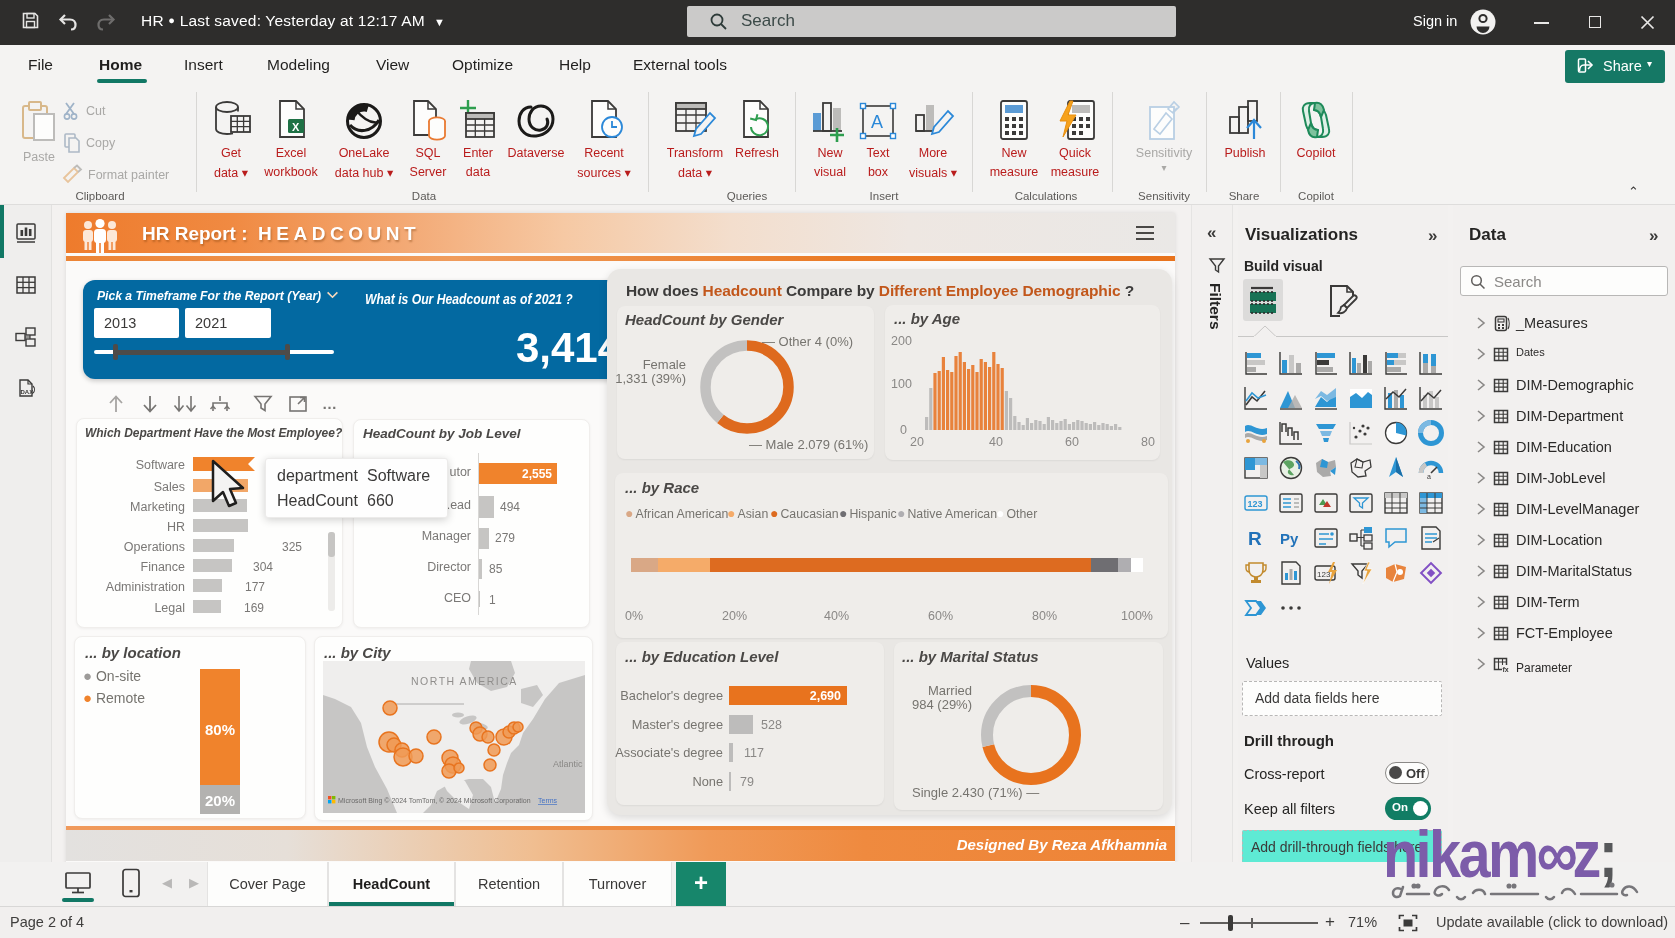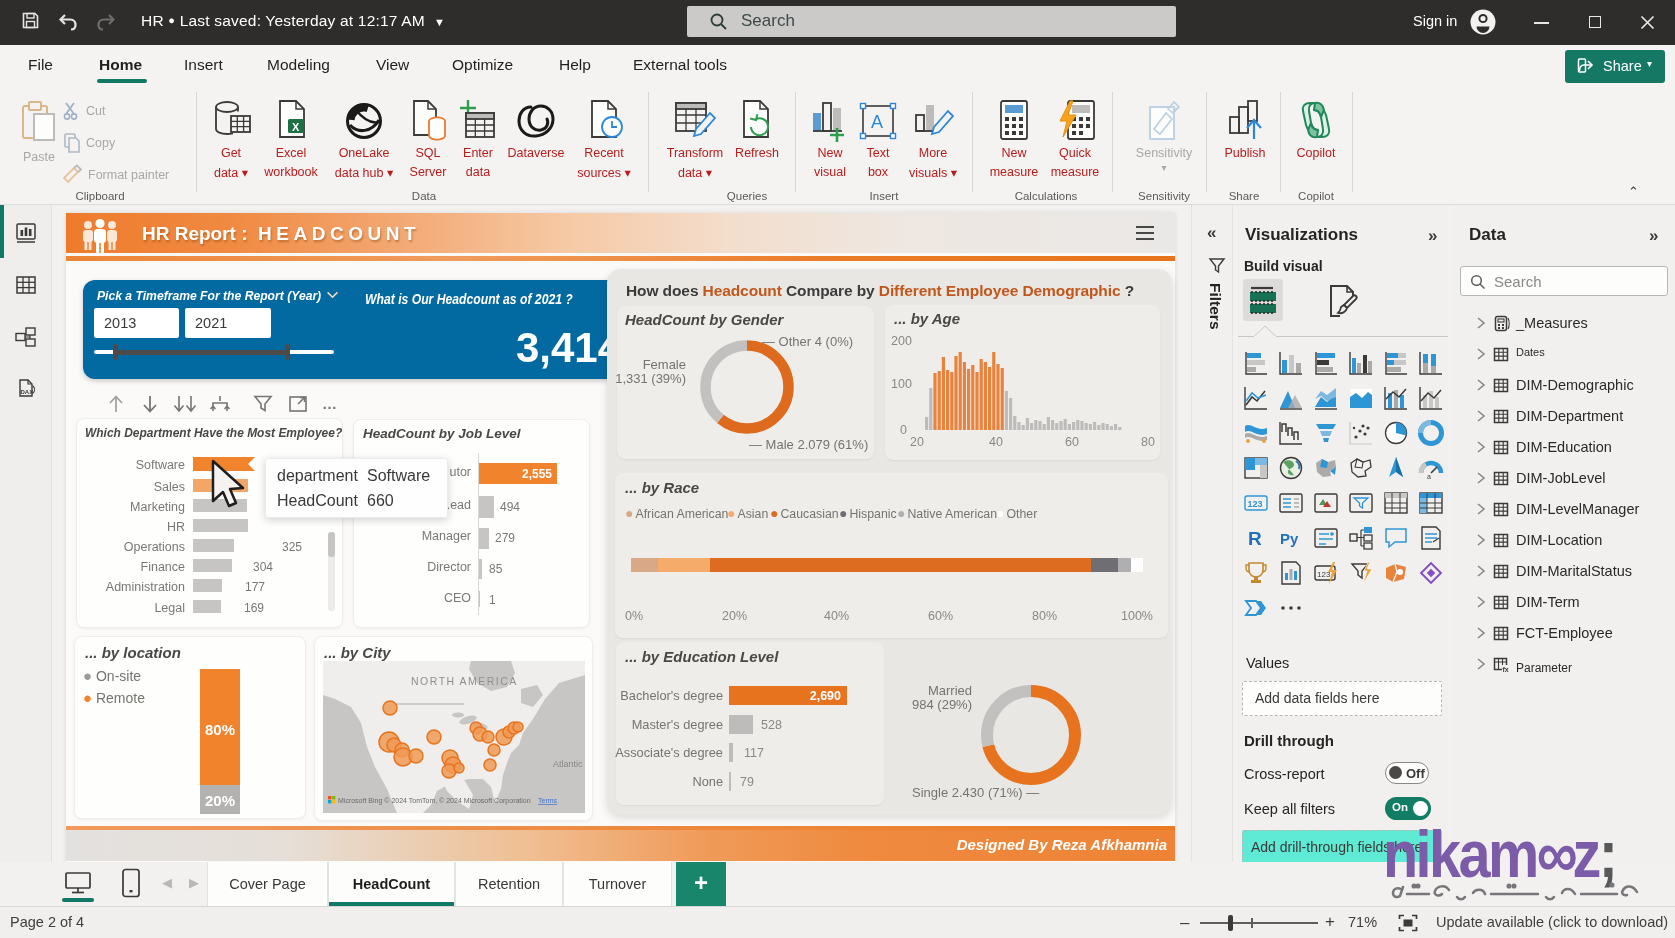--- a/index.html
+++ b/index.html
@@ -667,20 +667,23 @@
         </div>
     <div style="position:absolute;left:113px;top:73px;width:24px;height:19px;background:#BDBCBB;"></div>
     <div style="position:absolute;left:113px;top:101px;width:4px;height:19px;background:#BDBCBB;"></div>
     <div style="position:absolute;left:113px;top:130px;width:2px;height:19px;background:#BDBCBB;"></div>
     <div class="edu-val" style="left:145px;top:47px;">&nbsp;</div>
     <div class="edu-val" style="left:145px;top:76px;">528</div>
     <div class="edu-val" style="left:128px;top:104px;">117</div>
     <div class="edu-val" style="left:124px;top:133px;">79</div>
   </div>
 
+  <div class="gcard" style="left:828px;top:429px;width:269px;height:168px;">
+    <div class="ctitle" style="left:8px;top:6px;">... by Marital Status</div>
+  </div>
   <svg style="position:absolute;left:915px;top:472px;" width="100" height="100" viewBox="0 0 100 100">
     <g transform="rotate(-90 50 50)">
       <circle cx="50" cy="50" r="44" fill="none" stroke="#E8731E" stroke-width="12" stroke-dasharray="196.3 80.2"></circle>
       <circle cx="50" cy="50" r="44" fill="none" stroke="#C2C1C0" stroke-width="12" stroke-dasharray="80.2 196.3" stroke-dashoffset="-196.3"></circle>
     </g>
   </svg>
   <div class="glab" style="left:838px;top:470px;width:68px;text-align:right;">Married</div>
   <div class="glab" style="left:828px;top:484px;width:78px;text-align:right;">984 (29%)</div>
   <div class="glab" style="left:846px;top:572px;">Single 2.430 (71%) —</div>
   <div id="pg-foot-line"></div>

